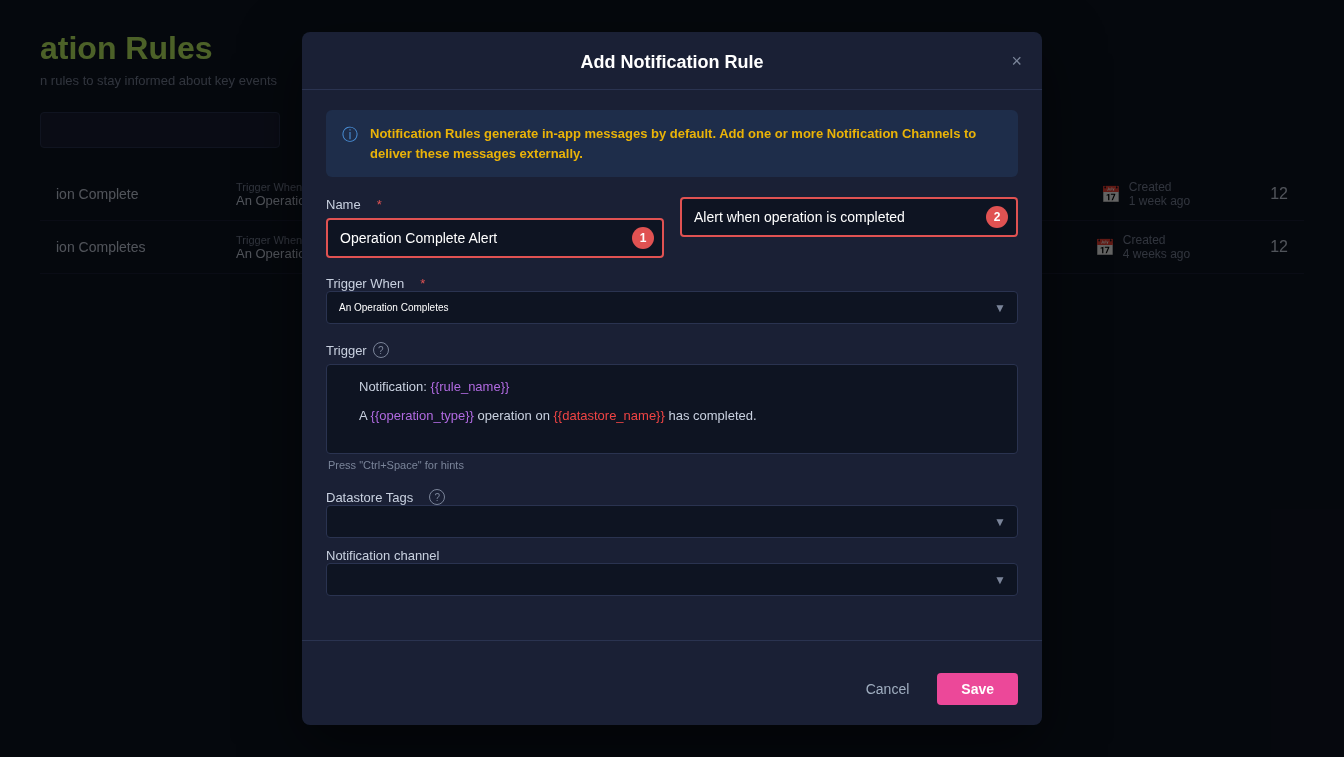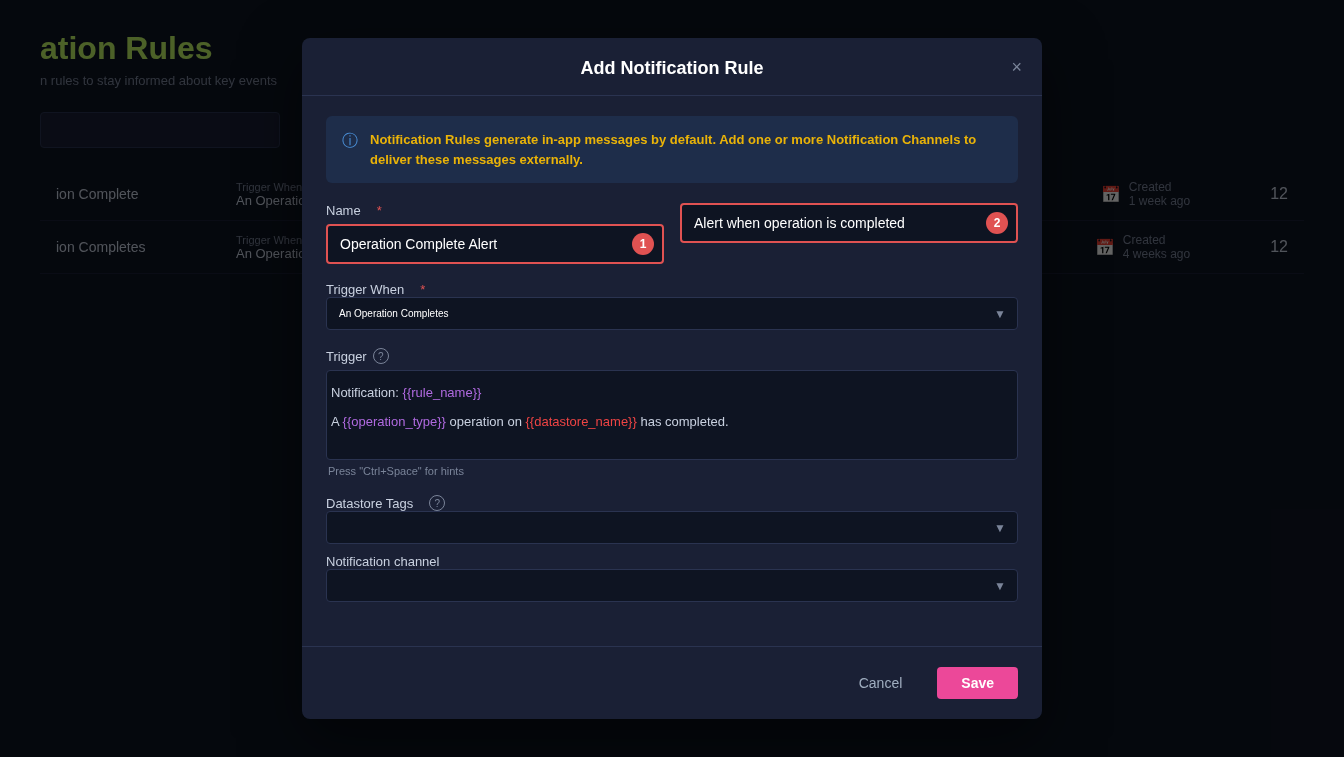--- a/index.html
+++ b/index.html
@@ -284,21 +284,21 @@
       display: inline-flex;
       align-items: center;
       justify-content: center;
       cursor: pointer;
     }
 
     .message-textarea {
       background: #0e1422;
       border: 1px solid #2a3350;
       border-radius: 4px;
-      padding: 12px 4px;
+      padding: 12px 32px;
       font-size: 13px;
       color: #c9d1e0;
       width: 100%;
       min-height: 90px;
       resize: none;
       outline: none;
       line-height: 1.6;
       font-family: inherit;
     }
 
@@ -317,24 +317,24 @@
       margin-bottom: 10px;
     }
 
     
     .channel-group {
       margin-bottom: 24px;
     }
 
     
     .modal-footer {
-      padding: 20px 24px 20px;
+      padding: 32px 24px 20px;
       display: flex;
       justify-content: flex-end;
-      gap: 19px;
+      gap: 12px;
       border-top: 1px solid #2a3350;
     }
 
     .btn-cancel {
       background: transparent;
       border: none;
       color: #a0aec0;
       font-size: 14px;
       padding: 8px 16px;
       cursor: pointer;

